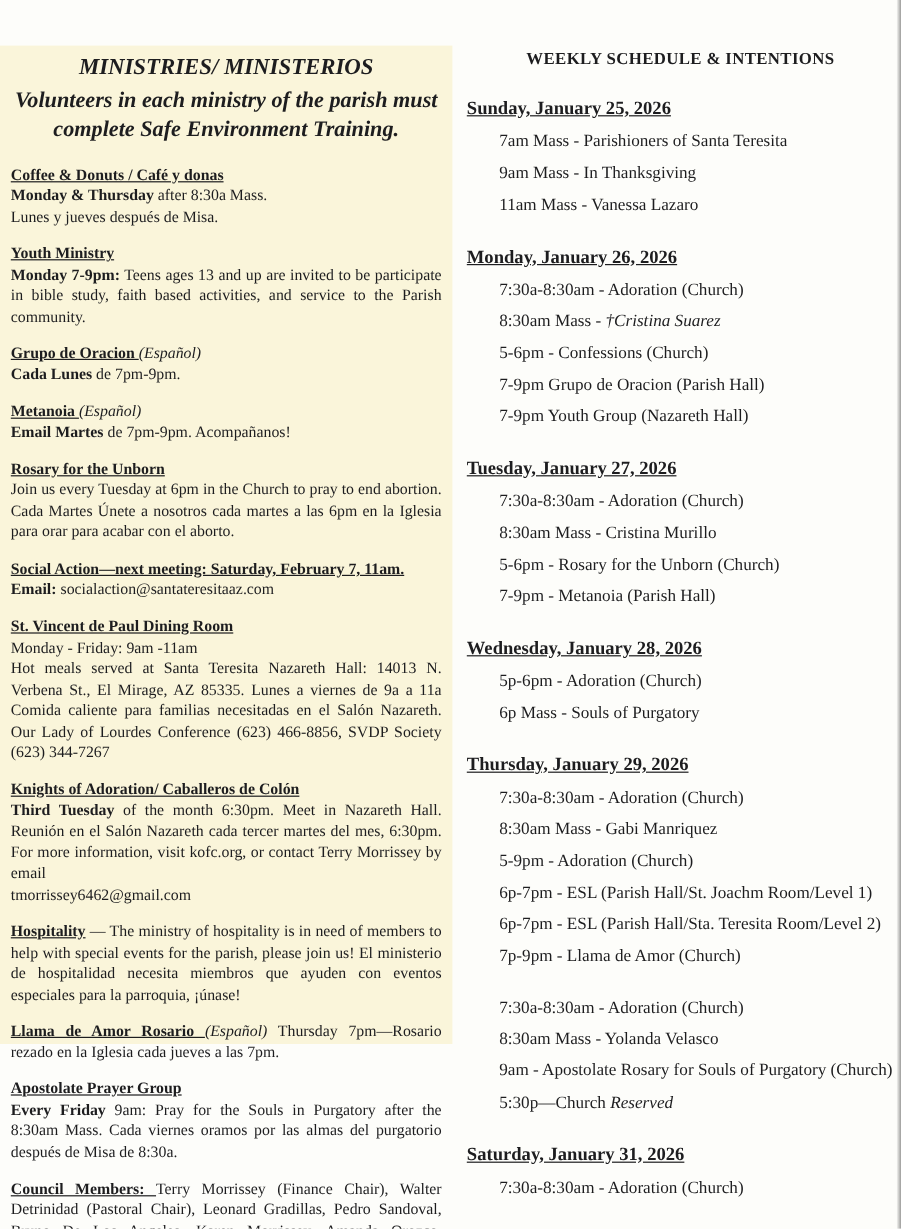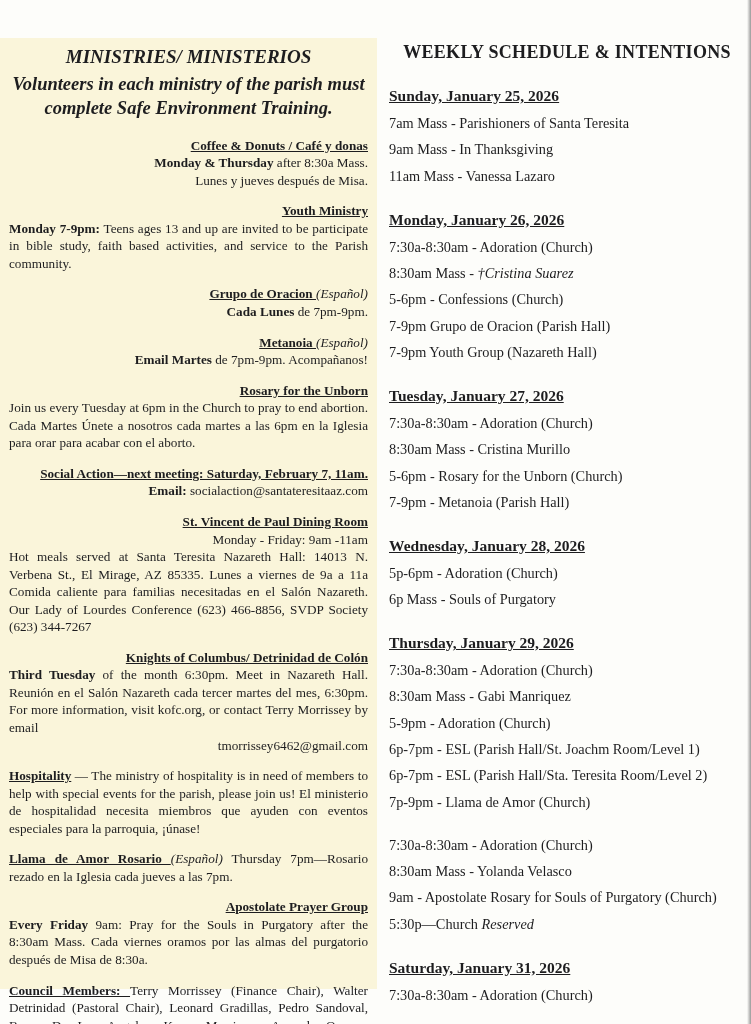--- a/index.html
+++ b/index.html
@@ -9,53 +9,53 @@
     font-family:"Liberation Serif","DejaVu Serif",serif;
     color:#1d1d1f;
   }
   .page{position:absolute;inset:0;}
   .edge-right{
     position:absolute;top:0;right:0;width:4px;height:100%;
     background:linear-gradient(to left, rgba(70,70,70,.55), rgba(70,70,70,0));
   }
   
   .left-panel{
-    position:absolute;left:0;top:38px;width:377px;height:951px;
+    position:absolute;left:0;top:38px;width:377px;height:832px;
     background:#faf5da;
     box-sizing:border-box;
     padding:7px 9px 6px 9px;
   }
   .left-title{
     text-align:center;font-weight:bold;font-style:italic;
     font-size:19px;line-height:1.28;margin-bottom:4px;
   }
   .left-subtitle{
     text-align:center;font-weight:bold;font-style:italic;
     font-size:18.5px;line-height:1.28;margin-bottom:16px;
   }
   .section{margin-bottom:13px;}
-  .para{font-size:13.2px;line-height:1.33;text-align:right;}
+  .para{font-size:13.2px;line-height:1.33;}
   .para.just{text-align:justify;}
   .b{font-weight:bold;}
   .i{font-style:italic;}
   .u{text-decoration:underline;}
   
   .right-panel{
     position:absolute;left:389px;top:42px;width:356px;
   }
   .right-title{
-    text-align:center;font-weight:bold;font-size:18px;
+    text-align:center;font-weight:bold;font-size:14px;
     letter-spacing:.3px;margin-bottom:24px;
   }
   .day-block{margin-bottom:25px;}
   .day-header{
     font-weight:bold;font-size:15.5px;text-decoration:underline;
     margin-bottom:10px;
   }
-  .sched-item{font-size:14.3px;line-height:1.25;margin-bottom:8.5px;}
+  .sched-item{font-size:14.3px;line-height:1.25;margin-bottom:8.5px;margin-left:27px;}
 </style>
 </head>
 <body>
 
 <div class="page">
 
   <div class="left-panel">
     <div class="left-title">MINISTRIES/ MINISTERIOS</div>
     <div class="left-subtitle">Volunteers in each ministry of the parish must complete Safe Environment Training.</div>
     <div id="ministry-sections">
@@ -83,21 +83,21 @@
         <div class="section">
           <div class="para"><span class="b u">Social Action—next meeting: Saturday, February 7, 11am.</span></div>
           <div class="para"><span class="b">Email:</span><span> socialaction@santateresitaaz.com</span></div>
         </div>
         <div class="section">
           <div class="para"><span class="b u">St. Vincent de Paul Dining Room</span></div>
           <div class="para"><span>Monday - Friday: 9am -11am</span></div>
           <div class="para just"><span>Hot meals served at Santa Teresita Nazareth Hall: 14013 N. Verbena St., El Mirage, AZ 85335. Lunes a viernes de 9a a 11a Comida caliente para familias necesitadas en el Salón Nazareth. Our Lady of Lourdes Conference (623) 466-8856, SVDP Society (623) 344-7267</span></div>
         </div>
         <div class="section">
-          <div class="para"><span class="b u">Knights of Columbus/ Detrinidad de Colón</span></div>
+          <div class="para"><span class="b u">Knights of Adoration/ Caballeros de Colón</span></div>
           <div class="para just"><span class="b">Third Tuesday</span><span> of the month 6:30pm. Meet in Nazareth Hall. Reunión en el Salón Nazareth cada tercer martes del mes, 6:30pm. For more information, visit kofc.org, or contact Terry Morrissey by email</span></div>
           <div class="para"><span>tmorrissey6462@gmail.com</span></div>
         </div>
         <div class="section">
           <div class="para just"><span class="b u">Hospitality</span><span> — The ministry of hospitality is in need of members to help with special events for the parish, please join us! El ministerio de hospitalidad necesita miembros que ayuden con eventos especiales para la parroquia, ¡únase!</span></div>
         </div>
         <div class="section">
           <div class="para just"><span class="b u">Llama de Amor Rosario </span><span class="i">(Español)</span><span> Thursday 7pm—Rosario rezado en la Iglesia cada jueves a las 7pm.</span></div>
         </div>
         <div class="section">

